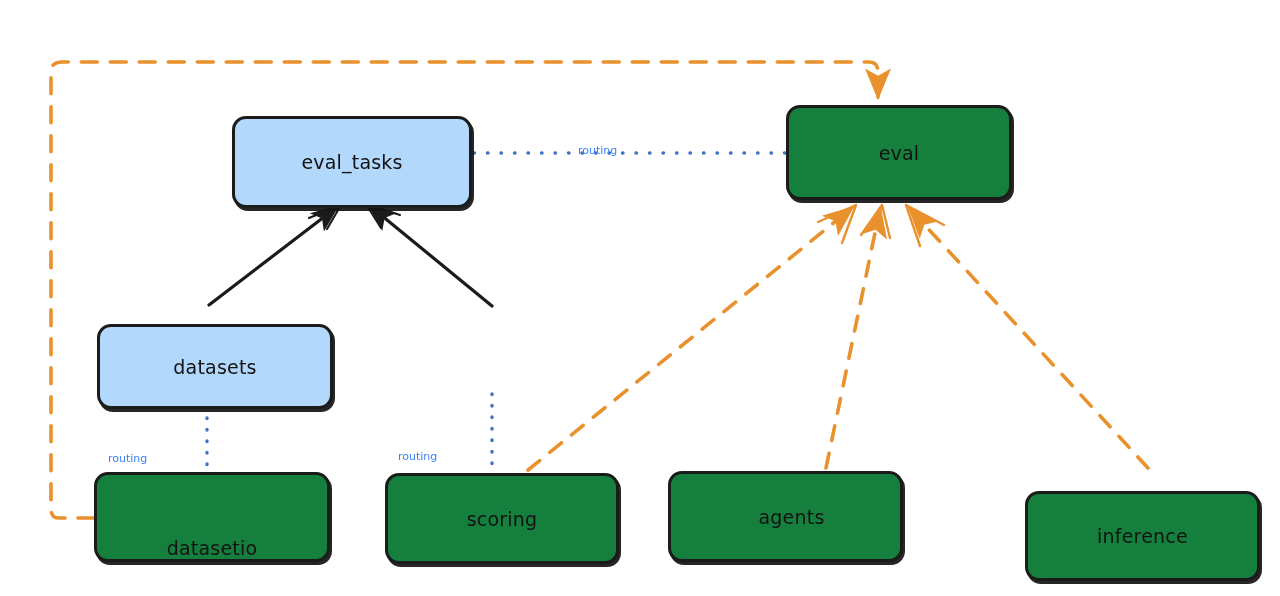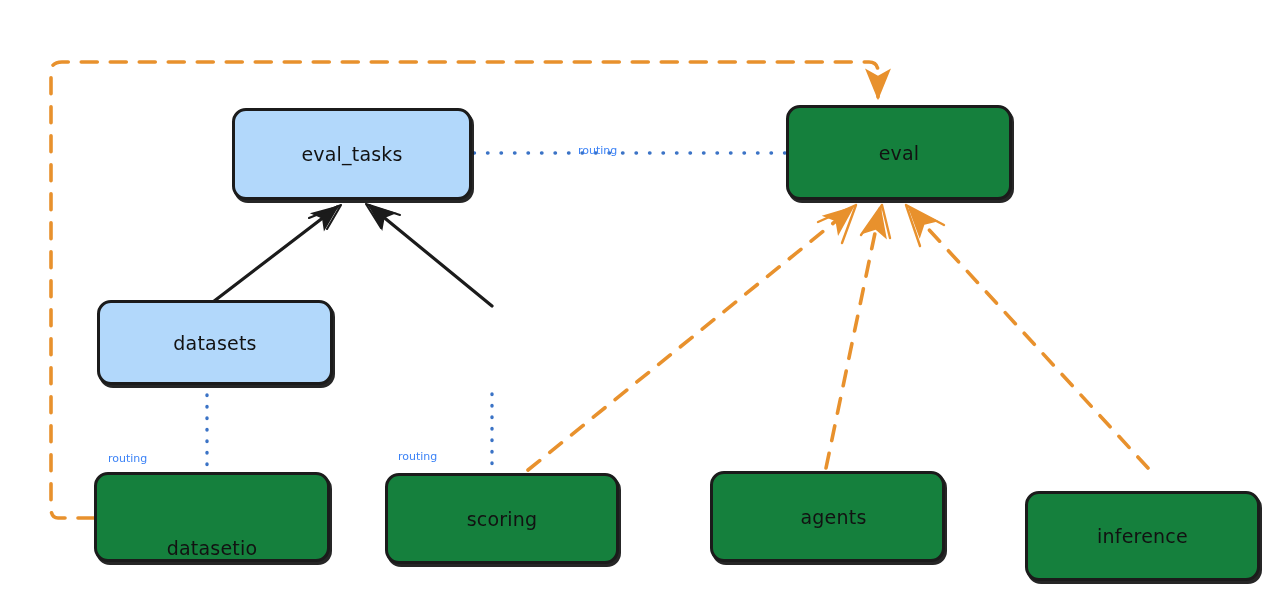--- a/index.html
+++ b/index.html
@@ -93,42 +93,42 @@
     <path d="M 528,470 L 852,208" fill="none" stroke="#e8912d" stroke-width="3.6" stroke-linecap="round" stroke-dasharray="15 13" marker-end="url(#arrow-orange)"></path>
     <path d="M 818,222 L 856,205 M 842,243 L 856,205" fill="none" stroke="#e8912d" stroke-width="2.4" stroke-linecap="round"></path>
 
     <path d="M 826,468 L 880,209" fill="none" stroke="#e8912d" stroke-width="3.6" stroke-linecap="round" stroke-dasharray="15 13" marker-end="url(#arrow-orange)"></path>
     <path d="M 861,235 L 882,205 M 890,238 L 882,205" fill="none" stroke="#e8912d" stroke-width="2.4" stroke-linecap="round"></path>
 
     <path d="M 1148,468 L 910,209" fill="none" stroke="#e8912d" stroke-width="3.6" stroke-linecap="round" stroke-dasharray="15 13" marker-end="url(#arrow-orange)"></path>
     <path d="M 944,225 L 906,205 M 920,246 L 906,205" fill="none" stroke="#e8912d" stroke-width="2.4" stroke-linecap="round"></path>
   </svg>
 
-  <div class="node api" style="left:232px; top:108px; width:240px; height:92px;align-items:center;">
+  <div class="node api" style="left:232px; top:116px; width:240px; height:92px;align-items:center;">
     <span class="node-label">eval_tasks</span>
   </div>
 
   <div class="node provider" style="left:786px; top:105px; width:226px; height:95px;">
     <span class="node-label">eval</span>
   </div>
 
-  <div class="node api" style="left:97px; top:300px; width:236px; height:85px;">
+  <div class="node api" style="left:97px; top:324px; width:236px; height:85px;">
     <span class="node-label">datasets</span>
   </div>
 
 
   <div class="node provider" style="left:94px; top:472px; width:236px; height:90px;align-items:flex-end;">
     <span class="node-label">datasetio</span>
   </div>
 
   <div class="node provider" style="left:385px; top:473px; width:234px; height:91px;">
     <span class="node-label">scoring</span>
   </div>
 
-  <div class="node provider" style="left:710px; top:471px; width:235px; height:91px;padding-left:12px;">
+  <div class="node provider" style="left:668px; top:471px; width:235px; height:91px;padding-left:12px;">
     <span class="node-label">agents</span>
   </div>
 
   <div class="node provider" style="left:1025px; top:491px; width:235px; height:90px;">
     <span class="node-label">inference</span>
   </div>
 
   <div class="edge-label" style="left:578px; top:118px;">routing</div>
 
   <div class="edge-label" style="left:108px; top:426px;">routing</div>

